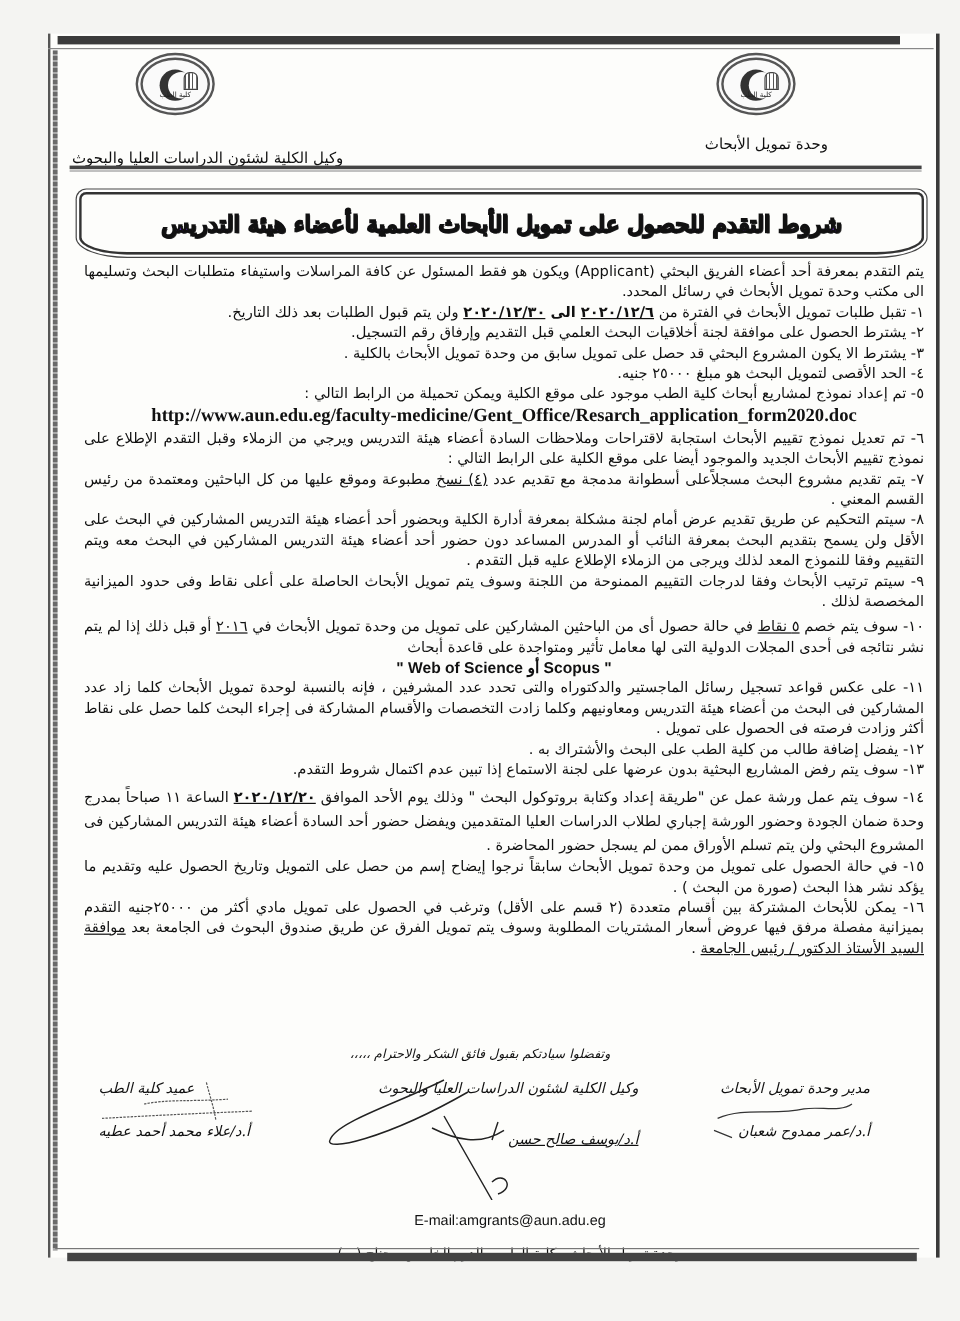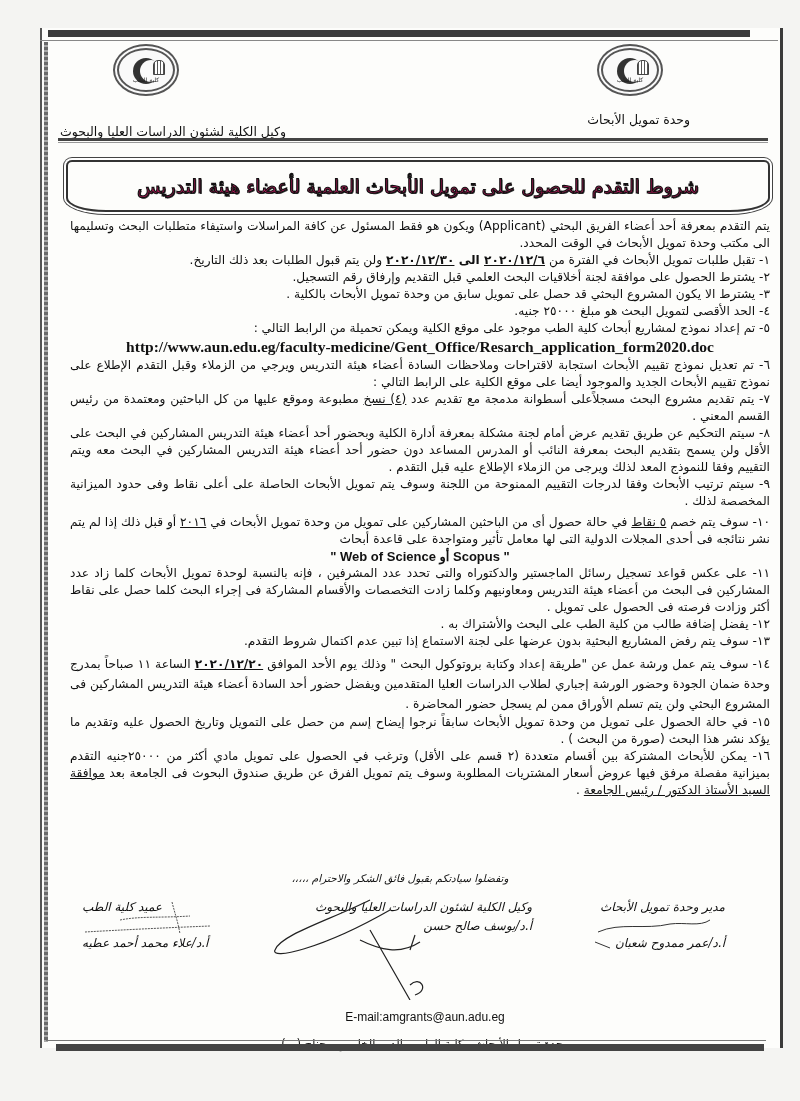--- a/index.html
+++ b/index.html
@@ -33,22 +33,22 @@
   .hdr-text { position: absolute; font-size: 12.5px; direction: rtl; white-space: nowrap; color: #111; }
   .hdr-rule { position: absolute; left: 58px; top: 138px; width: 710px; height: 3px; background: #444; }
   .hdr-rule2 { position: absolute; left: 58px; top: 142px; width: 710px; height: 1px; background: #999; }
 
   .title-box {
     position: absolute; left: 66px; top: 160px; width: 700px; height: 48px;
     border: 2px solid #333; border-radius: 6px 6px 40px 40px / 6px 6px 14px 14px;
     box-shadow: 0 0 0 2px #fff, 0 0 0 3px #444;
     display: flex; align-items: center; justify-content: center;
   }
-  .title-text { font-size: 19px; font-weight: normal; direction: rtl; letter-spacing: 0.5px;
-    color: #be185d; -webkit-text-stroke: 1.2px #111; text-shadow: 1px 1px 0 #333; font-family: "DejaVu Serif", serif; }
+  .title-text { font-size: 19px; font-weight: bold; direction: rtl; letter-spacing: 0.5px;
+    color: #6d28d9; -webkit-text-stroke: 1.2px #111; text-shadow: 1px 1px 0 #333; font-family: "DejaVu Serif", serif; }
 
   .body-text { position: absolute; left: 70px; width: 700px; direction: rtl; text-align: justify; font-size: 12.2px; line-height: 17px; color: #111; }
   .body-text p { margin: 0; }
   .url { direction: ltr; text-align: center; font-family: "Liberation Serif", serif; font-weight: bold; font-size: 15.5px; line-height: 20px; }
   .u { text-decoration: underline; }
   .b { font-weight: bold; }
   .center { text-align: center; }
   .wos { font-family: "Liberation Sans", sans-serif; font-weight: bold; font-size: 13px; }
 
   .closing { position: absolute; left: 230px; top: 872px; width: 340px; text-align: center; direction: rtl; font-size: 10.5px; font-family: "DejaVu Serif", serif; font-style: italic; }
@@ -80,21 +80,21 @@
 <div class="hdr-text" style="right:110px; top:112px;">وحدة تمويل الأبحاث</div>
 <div class="hdr-text" style="left:60px; top:124px;">وكيل الكلية لشئون الدراسات العليا والبحوث</div>
 <div class="hdr-rule"></div>
 <div class="hdr-rule2"></div>
 
 <div class="title-box">
   <div class="title-text">شروط التقدم للحصول على تمويل الأبحاث العلمية لأعضاء هيئة التدريس</div>
 </div>
 
 <div class="body-text" style="top:218px;">
-  <p>يتم التقدم بمعرفة أحد أعضاء الفريق البحثي (Applicant) ويكون هو فقط المسئول عن كافة المراسلات واستيفاء متطلبات البحث وتسليمها الى مكتب وحدة تمويل الأبحاث في الوقت المحدد.</p>
+  <p>يتم التقدم بمعرفة أحد أعضاء الفريق البحثي (Applicant) ويكون هو فقط المسئول عن كافة المراسلات واستيفاء متطلبات البحث وتسليمها الى مكتب وحدة تمويل الأبحاث في رسائل المحدد.</p>
   <p style=""><span>١- تقبل طلبات تمويل الأبحاث في الفترة من </span><span class="u b">٢٠٢٠/١٢/٦</span><span class="b"> الى </span><span class="u b">٢٠٢٠/١٢/٣٠</span><span> ولن يتم قبول الطلبات بعد ذلك التاريخ.</span></p>
   <p>٢- يشترط الحصول على موافقة لجنة أخلاقيات البحث العلمي قبل التقديم وإرفاق رقم التسجيل.</p>
   <p>٣- يشترط الا يكون المشروع البحثي قد حصل على تمويل سابق من وحدة تمويل الأبحاث بالكلية .</p>
   <p>٤- الحد الأقصى لتمويل البحث هو مبلغ ٢٥٠٠٠ جنيه.</p>
   <p>٥- تم إعداد نموذج لمشاريع أبحاث كلية الطب موجود على موقع الكلية ويمكن تحميلة من الرابط التالي :</p>
   <p class="url">http://www.aun.edu.eg/faculty-medicine/Gent_Office/Resarch_application_form2020.doc</p>
   <p>٦- تم تعديل نموذج تقييم الأبحاث استجابة لاقتراحات وملاحظات السادة أعضاء هيئة التدريس ويرجي من الزملاء وقبل التقدم الإطلاع على نموذج تقييم الأبحاث الجديد والموجود أيضا على موقع الكلية على الرابط التالي :</p>
   <p><span>٧- يتم تقديم مشروع البحث مسجلاًعلى أسطوانة مدمجة مع تقديم عدد </span><span class="u">(٤) نسخ</span><span> مطبوعة وموقع عليها من كل الباحثين ومعتمدة من رئيس القسم المعني .</span></p>
   <p>٨- سيتم التحكيم عن طريق تقديم عرض أمام لجنة مشكلة بمعرفة أدارة الكلية وبحضور أحد أعضاء هيئة التدريس المشاركين في البحث على الأقل ولن يسمح بتقديم البحث بمعرفة النائب أو المدرس المساعد دون حضور أحد أعضاء هيئة التدريس المشاركين في البحث معه ويتم التقييم وفقا للنموذج المعد لذلك ويرجى من الزملاء الإطلاع عليه قبل التقدم .</p>
   <p>٩- سيتم ترتيب الأبحاث وفقا لدرجات التقييم الممنوحة من اللجنة وسوف يتم تمويل الأبحاث الحاصلة على أعلى نقاط وفى حدود الميزانية المخصصة لذلك .</p>
@@ -109,21 +109,21 @@
 </div>
 
 <div class="closing">وتفضلوا سيادتكم بقبول فائق الشكر والاحترام ،،،،،</div>
 
 <div class="sig-block" style="right:75px; top:898px;">
   <div>مدير وحدة تمويل الأبحاث</div>
   <div style="margin-top:18px;">أ.د/عمر ممدوح شعبان</div>
 </div>
 <div class="sig-block" style="right:268px; top:898px;">
   <div>وكيل الكلية لشئون الدراسات العليا والبحوث</div>
-  <div style="margin-top:1px;">أ.د/يوسف صالح حسن</div>
+  <div style="margin-top:24px;text-decoration:underline;">أ.د/يوسف صالح حسن</div>
 </div>
 <div class="sig-block" style="left:82px; top:898px;">
   <div style="text-align:left;">عميد كلية الطب</div>
   <div style="margin-top:18px;">أ.د/علاء محمد أحمد عطيه</div>
 </div>
 
 <svg class="sig-scribble" style="left:240px; top:880px;" width="280" height="120">
   <path d="M130,20 C90,40 40,55 35,70 C30,80 80,70 150,30 M120,60 C140,70 160,75 180,62 M175,55 L170,70 M130,50 L170,120 M170,105 C180,95 190,110 175,115" fill="none" stroke="#222" stroke-width="1.2"></path>
 </svg>
 <svg class="sig-scribble" style="left:590px; top:912px;" width="130" height="40">

